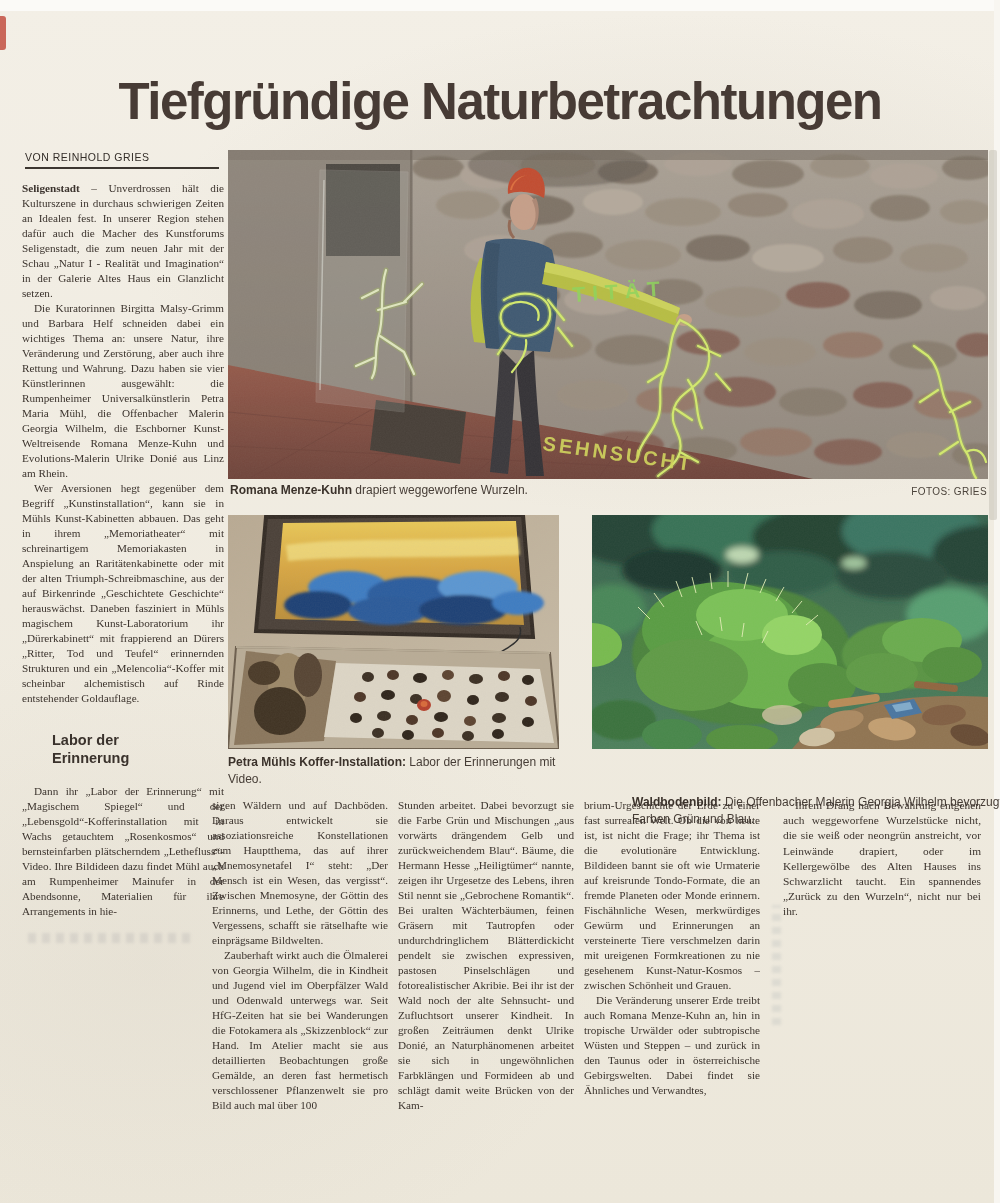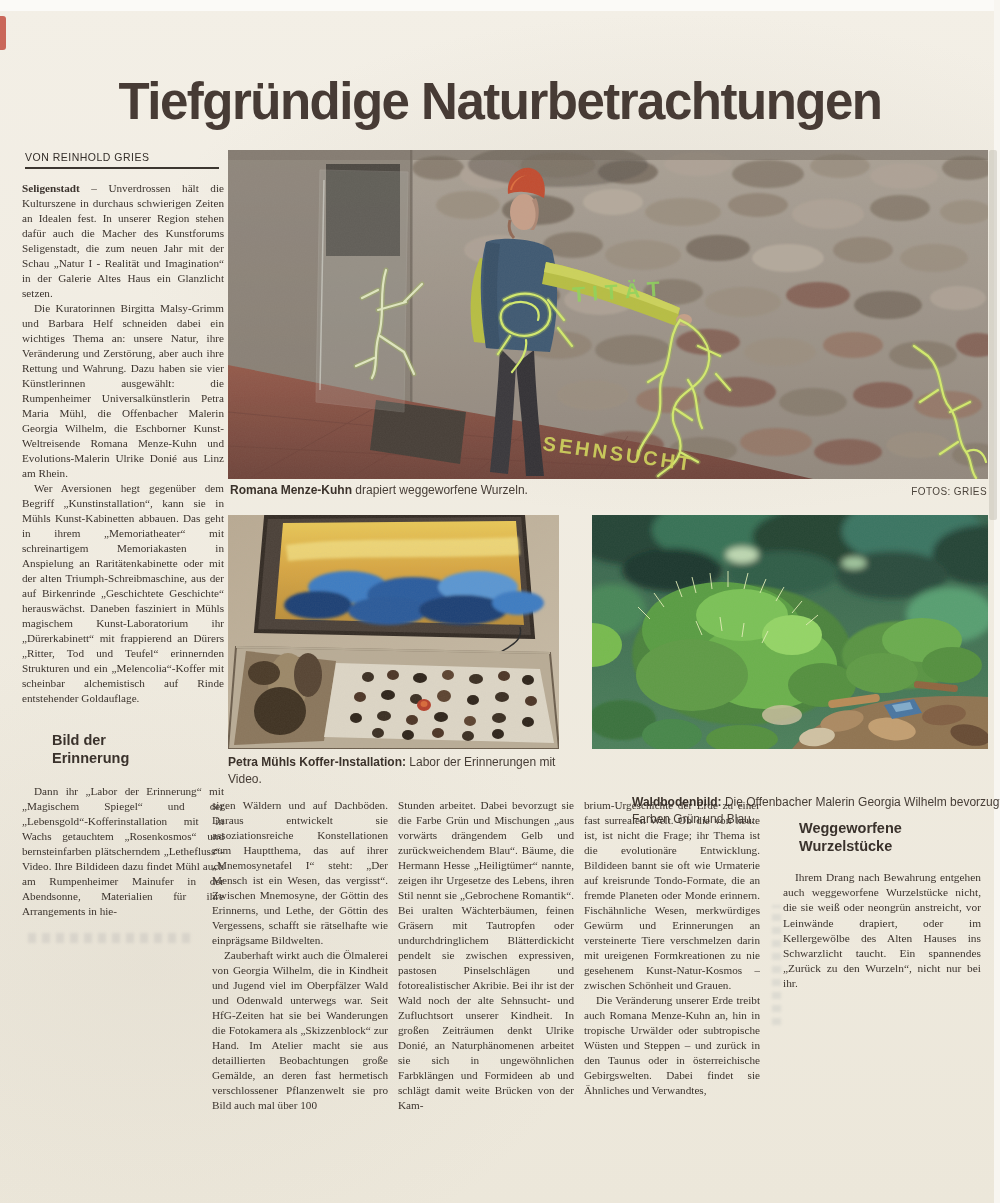--- a/index.html
+++ b/index.html
@@ -80,21 +80,21 @@
   <div class="ghost ghost2"></div>
 
   <h1 class="headline">Tiefgründige Naturbetrachtungen</h1>
   <div class="byline">VON REINHOLD GRIES</div>
   <div class="byline-rule"></div>
 
   <div class="col1 bodytext">
     <p><span class="lead">Seligenstadt</span><span> – Unverdrossen hält die Kulturszene in durchaus schwierigen Zeiten an Idealen fest. In unserer Region stehen dafür auch die Macher des Kunstforums Seligenstadt, die zum neuen Jahr mit der Schau „Natur I - Realität und Imagination“ in der Galerie Altes Haus ein Glanzlicht setzen.</span></p>
     <p class="ind">Die Kuratorinnen Birgitta Malsy-Grimm und Barbara Helf schneiden dabei ein wichtiges Thema an: unsere Natur, ihre Veränderung und Zerstörung, aber auch ihre Rettung und Wahrung. Dazu haben sie vier Künstlerinnen ausgewählt: die Rumpenheimer Universalkünstlerin Petra Maria Mühl, die Offenbacher Malerin Georgia Wilhelm, die Eschborner Kunst-Weltreisende Romana Menze-Kuhn und Evolutions-Malerin Ulrike Donié aus Linz am Rhein.</p>
     <p class="ind">Wer Aversionen hegt gegenüber dem Begriff „Kunstinstallation“, kann sie in Mühls Kunst-Kabinetten abbauen. Das geht in ihrem „Memoriatheater“ mit schreinartigem Memoriakasten in Anspielung an Raritätenkabinette oder mit der alten Triumph-Schreibmaschine, aus der auf Birkenrinde „Geschichtete Geschichte“ herauswächst. Daneben fasziniert in Mühls magischem Kunst-Laboratorium ihr „Dürerkabinett“ mit frappierend an Dürers „Ritter, Tod und Teufel“ erinnernden Strukturen und ein „Melencolia“-Koffer mit scheinbar alchemistisch auf Rinde entstehender Goldauflage.</p>
-    <div class="colhead">Bild der Erinnerung</div>
+    <div class="colhead">Labor der Erinnerung</div>
     <p class="ind">Dann ihr „Labor der Erinnerung“ mit „Magischem Spiegel“ und der „Lebensgold“-Kofferinstallation mit in Wachs getauchtem „Rosenkosmos“ und bernsteinfarben plätscherndem „Lethefluss“-Video. Ihre Bildideen dazu findet Mühl auch am Rumpenheimer Mainufer in der Abendsonne, Materialien für ihre Arrangements in hie-</p>
   </div>
 
   <div class="photo photo1">
     <svg width="760" height="329" viewBox="0 0 760 329">
       <defs>
         <linearGradient id="w1" x1="0" y1="0" x2="0" y2="1">
           <stop offset="0" stop-color="#a59c90"></stop>
             <stop offset="1" stop-color="#8a8075"></stop>
         </linearGradient>
@@ -385,16 +385,15 @@
     <p class="ind">Zauberhaft wirkt auch die Ölmalerei von Georgia Wilhelm, die in Kindheit und Jugend viel im Oberpfälzer Wald und Odenwald unterwegs war. Seit HfG-Zeiten hat sie bei Wanderungen die Fotokamera als „Skizzenblock“ zur Hand. Im Atelier macht sie aus detaillierten Beobachtungen große Gemälde, an deren fast hermetisch verschlossener Pflanzenwelt sie pro Bild auch mal über 100</p>
   </div>
   <div class="bcol bcol3 bodytext">
     <p>Stunden arbeitet. Dabei bevorzugt sie die Farbe Grün und Mischungen „aus vorwärts drängendem Gelb und zurückweichendem Blau“. Bäume, die Hermann Hesse „Heiligtümer“ nannte, zeigen ihr Urgesetze des Lebens, ihren Stil nennt sie „Gebrochene Romantik“. Bei uralten Wächterbäumen, feinen Gräsern mit Tautropfen oder undurchdringlichem Blätterdickicht pendelt sie zwischen expressiven, pastosen Pinselschlägen und fotorealistischer Akribie. Bei ihr ist der Wald noch der alte Sehnsucht- und Zufluchtsort unserer Kindheit. In großen Zeiträumen denkt Ulrike Donié, an Naturphänomenen arbeitet sie sich in ungewöhnlichen Farbklängen und Formideen ab und schlägt damit weite Brücken von der Kam-</p>
   </div>
   <div class="bcol bcol4 bodytext">
     <p>brium-Urgeschichte der Erde zu einer fast surrealen Welt. Ob die von heute ist, ist nicht die Frage; ihr Thema ist die evolutionäre Entwicklung. Bildideen bannt sie oft wie Urmaterie auf kreisrunde Tondo-Formate, die an fremde Planeten oder Monde erinnern. Fischähnliche Wesen, merkwürdiges Gewürm und Erinnerungen an versteinerte Tiere verschmelzen darin mit ureigenen Formkreationen zu nie gesehenem Kunst-Natur-Kosmos – zwischen Schönheit und Grauen.</p>
     <p class="ind">Die Veränderung unserer Erde treibt auch Romana Menze-Kuhn an, hin in tropische Urwälder oder subtropische Wüsten und Steppen – und zurück in den Taunus oder in österreichische Gebirgswelten. Dabei findet sie Ähnliches und Verwandtes,</p>
   </div>
   <div class="bcol bcol5 bodytext">
-    <div class="colhead">Weggeworfene Wurzelstücke</div>
     <p class="ind">Ihrem Drang nach Bewahrung entgehen auch weggeworfene Wurzelstücke nicht, die sie weiß oder neongrün anstreicht, vor Leinwände drapiert, oder im Kellergewölbe des Alten Hauses ins Schwarzlicht taucht. Ein spannendes „Zurück zu den Wurzeln“, nicht nur bei ihr.</p>
   </div>
 </div>
 
 </body></html>

